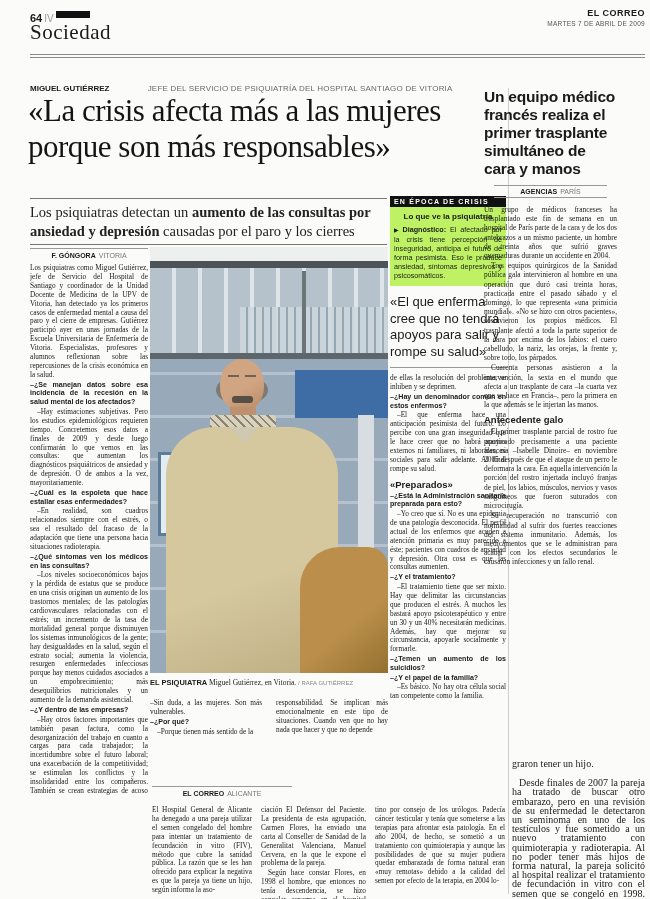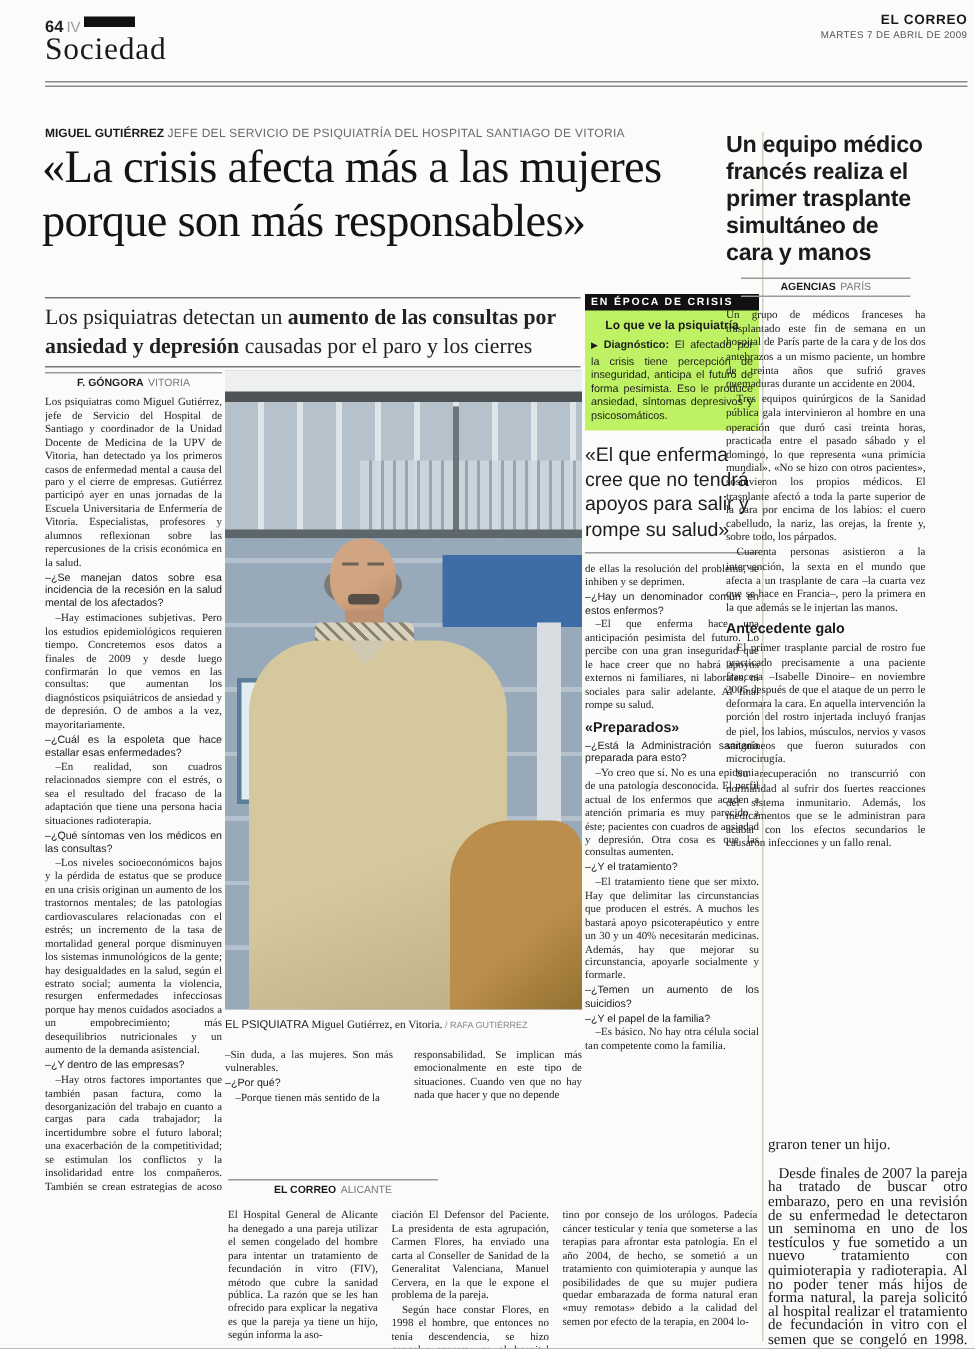--- a/index.html
+++ b/index.html
@@ -13,29 +13,29 @@
   .hdr-bar{left:56px;top:11px;width:34px;height:7px;background:#111;}
   .hdr-section{left:30px;top:20px;font-size:21px;letter-spacing:.5px;}
   .hdr-right{right:5px;top:8px;text-align:right;width:200px;}
   .hdr-masthead{font-family:"Liberation Sans",sans-serif;font-weight:bold;font-size:9px;letter-spacing:.5px;}
   .hdr-date{font-family:"Liberation Sans",sans-serif;font-size:6.5px;color:#555;margin-top:2px;letter-spacing:.3px;}
   .rule{background:#8a8a8a;height:1px;}
   .vrule{background:#cfcfca;width:1px;}
   
   .kicker{left:30px;top:84px;width:470px;font-family:"Liberation Sans",sans-serif;font-size:8px;}
   .kicker b{font-weight:bold;}
-  .kicker .role{color:#6a6a6a;letter-spacing:.2px;}
+  .kicker .role{color:#6a6a6a;letter-spacing:.2px;margin-left:36px;}
   .headline{left:28px;top:93px;width:480px;font-size:31px;line-height:36px;letter-spacing:-.5px;color:#141414;}
   .subhead{left:30px;top:203px;width:357px;font-size:14.5px;line-height:19px;color:#222;}
   .subhead b{font-weight:bold;}
   
   .col{overflow:hidden;text-align:justify;}
   .col p{margin:0 0 1px 0;}
   .para-a{font-size:7.3px;line-height:8.9px;text-indent:7px;}
-  .para-q{font-family:"Liberation Sans",sans-serif;font-weight:normal;font-size:7.1px;line-height:8.7px;text-indent:0;}
+  .para-q{font-family:"Liberation Sans",sans-serif;font-weight:bold;font-size:7.1px;line-height:8.7px;text-indent:0;}
   .para-sub{font-family:"Liberation Sans",sans-serif;font-weight:bold;font-size:9.5px;line-height:11px;
             text-indent:0;margin:5px 0 2px 0 !important;text-align:left;}
   .col p:first-child{text-indent:0;}
   .byline{text-align:center;font-family:"Liberation Sans",sans-serif;font-size:7px;padding:3px 0 5px 0;}
   .byline .auth{font-weight:bold;}
   .byline .place{color:#777;margin-left:3px;}
   .rule-top{border-top:1px solid #999;}
   .colA{left:30px;top:248px;width:118px;height:547px;}
   .colC{left:390px;top:196px;width:116px;height:540px;}
   
@@ -77,21 +77,21 @@
   .man-neck{position:absolute;left:80px;top:160px;width:26px;height:14px;background:#bd9070;}
   .man-collar{position:absolute;left:60px;top:168px;width:66px;height:18px;border-radius:4px;
               background:repeating-linear-gradient(45deg,#d9d2bd 0 4px,#8b8272 4px 6px);}
   .man-sweater{position:absolute;left:16px;top:180px;width:172px;height:246px;border-radius:48px 48px 0 0;
                background:linear-gradient(160deg,#d6c89e 60%,#bdae84);}
   .man-vneck{position:absolute;left:80px;top:180px;width:28px;height:16px;background:#cfc8b2;
              clip-path:polygon(0 0,100% 0,50% 100%);}
   .man-jacket{position:absolute;left:150px;top:300px;width:88px;height:126px;border-radius:40px 20px 0 0;
               background:linear-gradient(140deg,#bb8f4b 60%,#93702f);}
   .caption{left:150px;top:678px;width:238px;font-size:7.5px;text-align:left;}
-  .caption .cap-label{font-family:"Liberation Sans",sans-serif;font-weight:normal;font-size:7.5px;}
+  .caption .cap-label{font-family:"Liberation Sans",sans-serif;font-weight:bold;font-size:7.5px;}
   .caption .cap-credit{font-family:"Liberation Sans",sans-serif;font-size:6px;color:#888;}
   .miniL{left:150px;top:699px;width:112px;height:68px;}
   .miniR{left:276px;top:699px;width:112px;height:68px;}
   
   .sideart{left:484px;top:88px;width:133px;height:652px;overflow:hidden;}
   .side-headline{font-family:"Liberation Sans",sans-serif;font-weight:bold;font-size:15.5px;line-height:18px;
                  text-align:left;margin-bottom:7px;letter-spacing:-.2px;}
   .side-byline{border-top:1px solid #999;border-bottom:1px solid #999;margin:0 10px 7px 10px;padding:2px 0;}
   .sideart .para-a{font-size:7.4px;line-height:9.2px;}
   .side-cont{left:512px;top:749px;width:133px;height:150px;}

